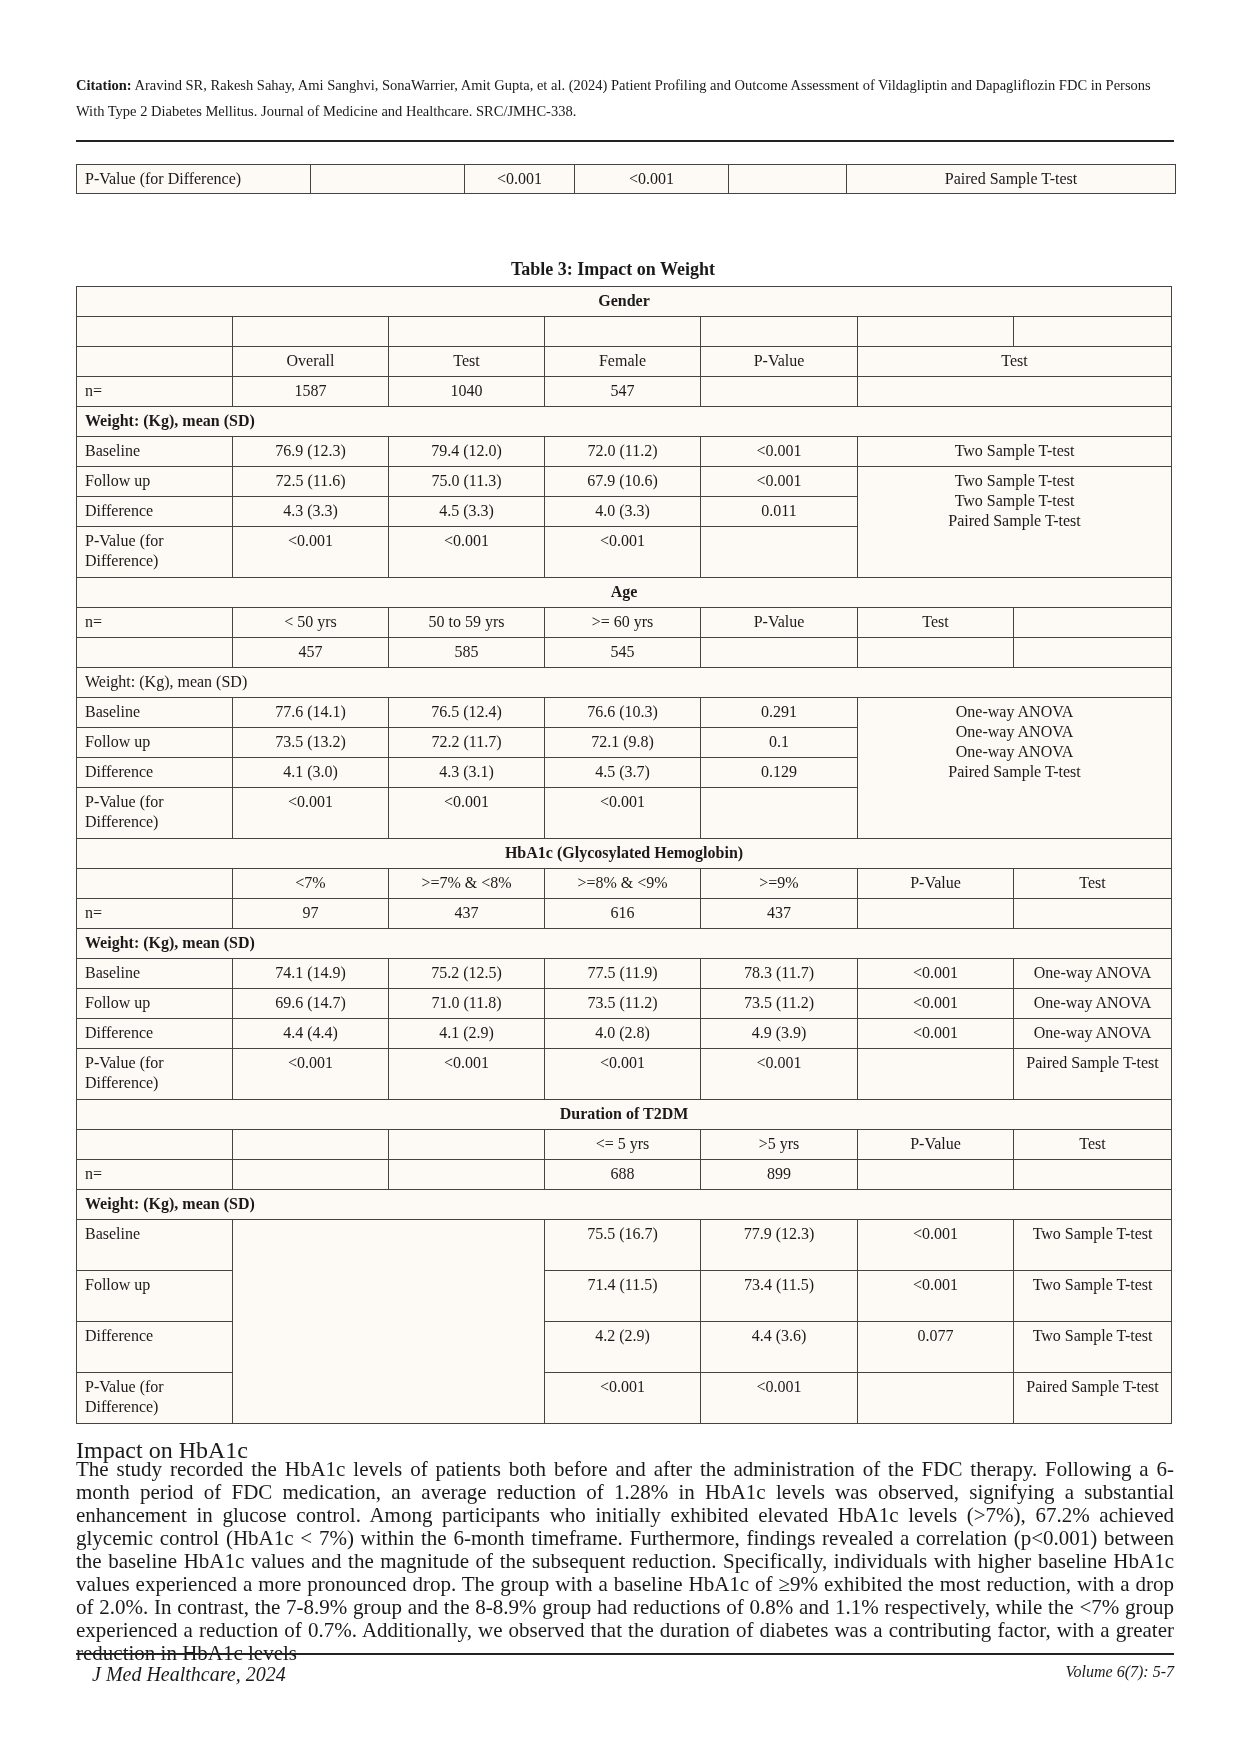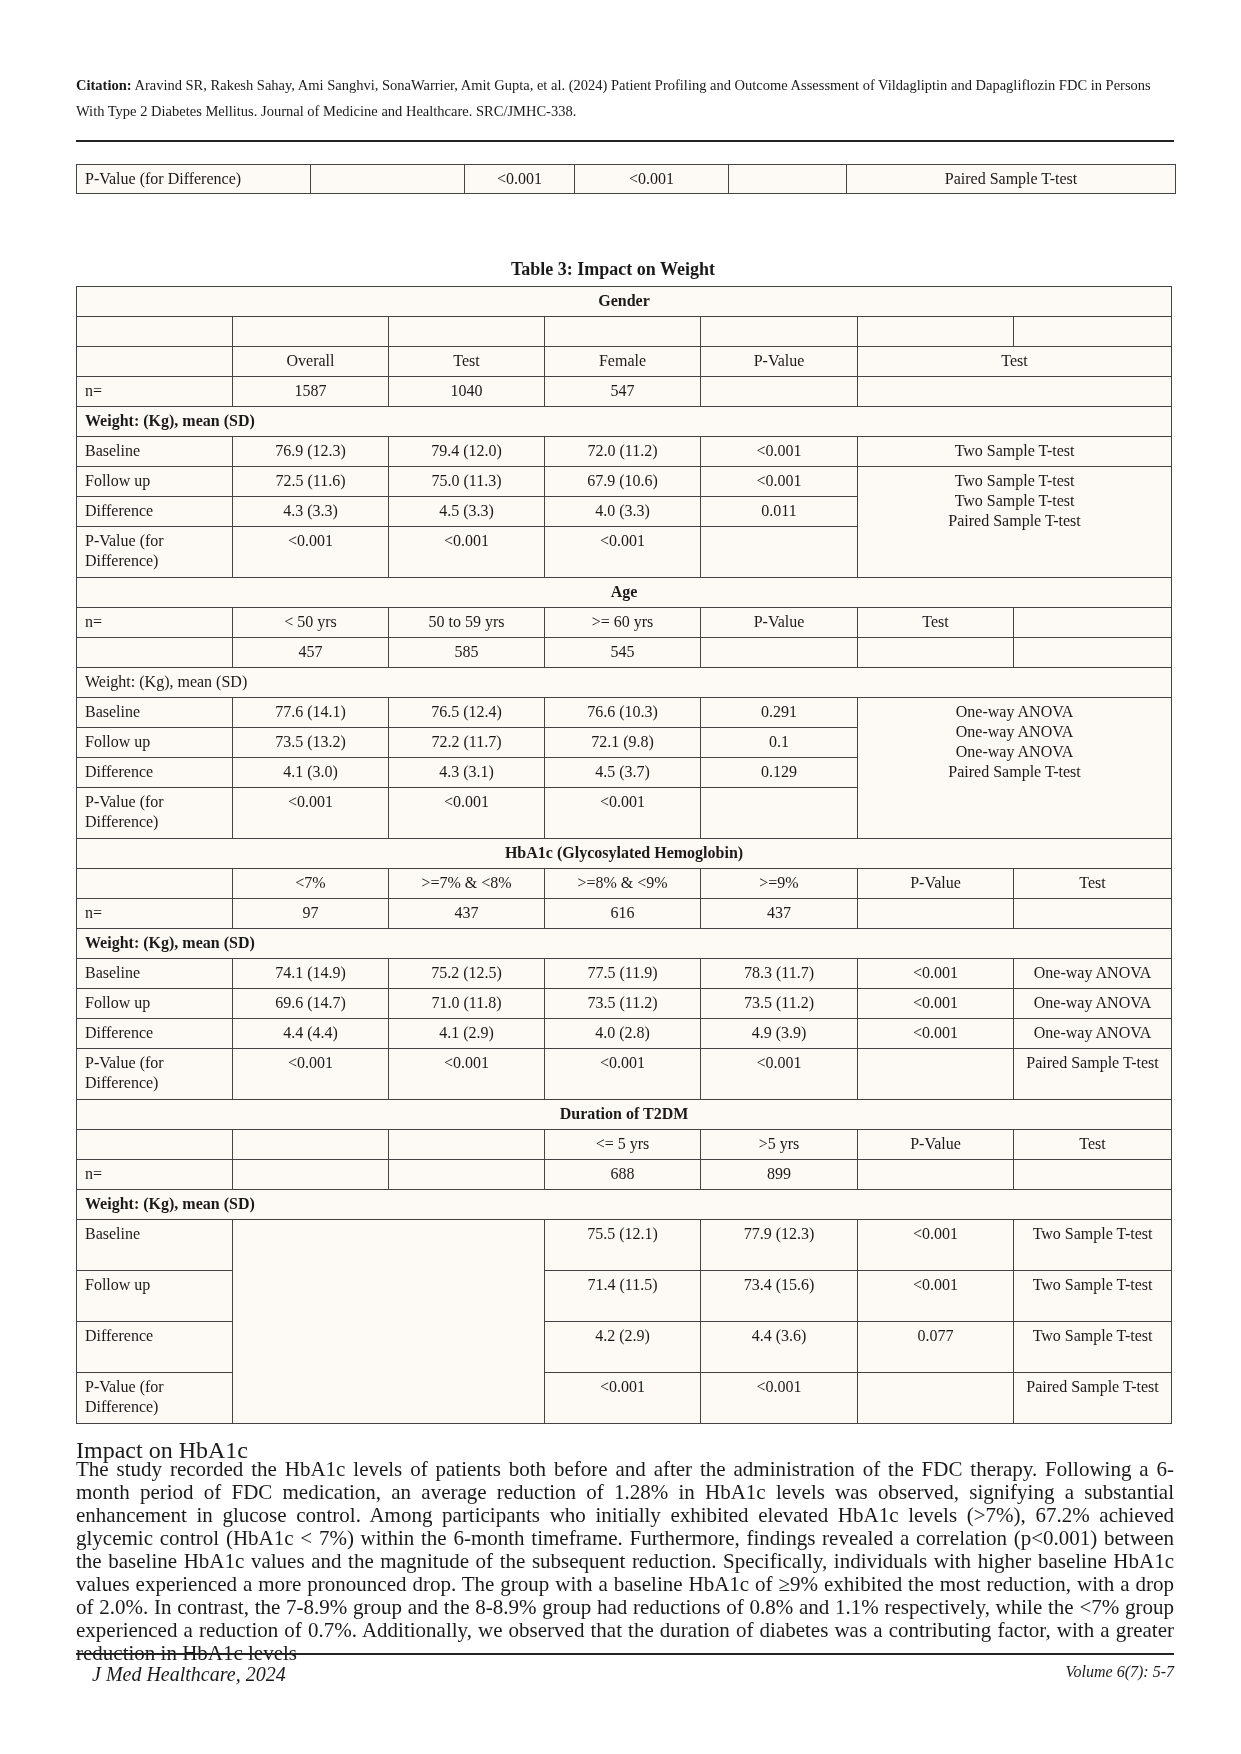--- a/index.html
+++ b/index.html
@@ -280,29 +280,29 @@
       <td class="c">899</td>
       <td class="c"></td>
       <td class="c"></td>
     </tr>
     <tr>
           <td colspan="7" class="b h30">Weight: (Kg), mean (SD)</td>
         </tr>
     <tr>
       <td class="h50">Baseline</td>
       <td colspan="2" rowspan="4"></td>
-      <td class="c">75.5 (12.1)</td>
+      <td class="c">75.5 (16.7)</td>
       <td class="c">77.9 (12.3)</td>
       <td class="c">&lt;0.001</td>
       <td class="c">Two Sample T-test</td>
     </tr>
     <tr>
       <td class="h50">Follow up</td>
       <td class="c">71.4 (11.5)</td>
-      <td class="c">73.4 (15.6)</td>
+      <td class="c">73.4 (11.5)</td>
       <td class="c">&lt;0.001</td>
       <td class="c">Two Sample T-test</td>
     </tr>
     <tr>
       <td class="h50">Difference</td>
       <td class="c">4.2 (2.9)</td>
       <td class="c">4.4 (3.6)</td>
       <td class="c">0.077</td>
       <td class="c">Two Sample T-test</td>
     </tr>

